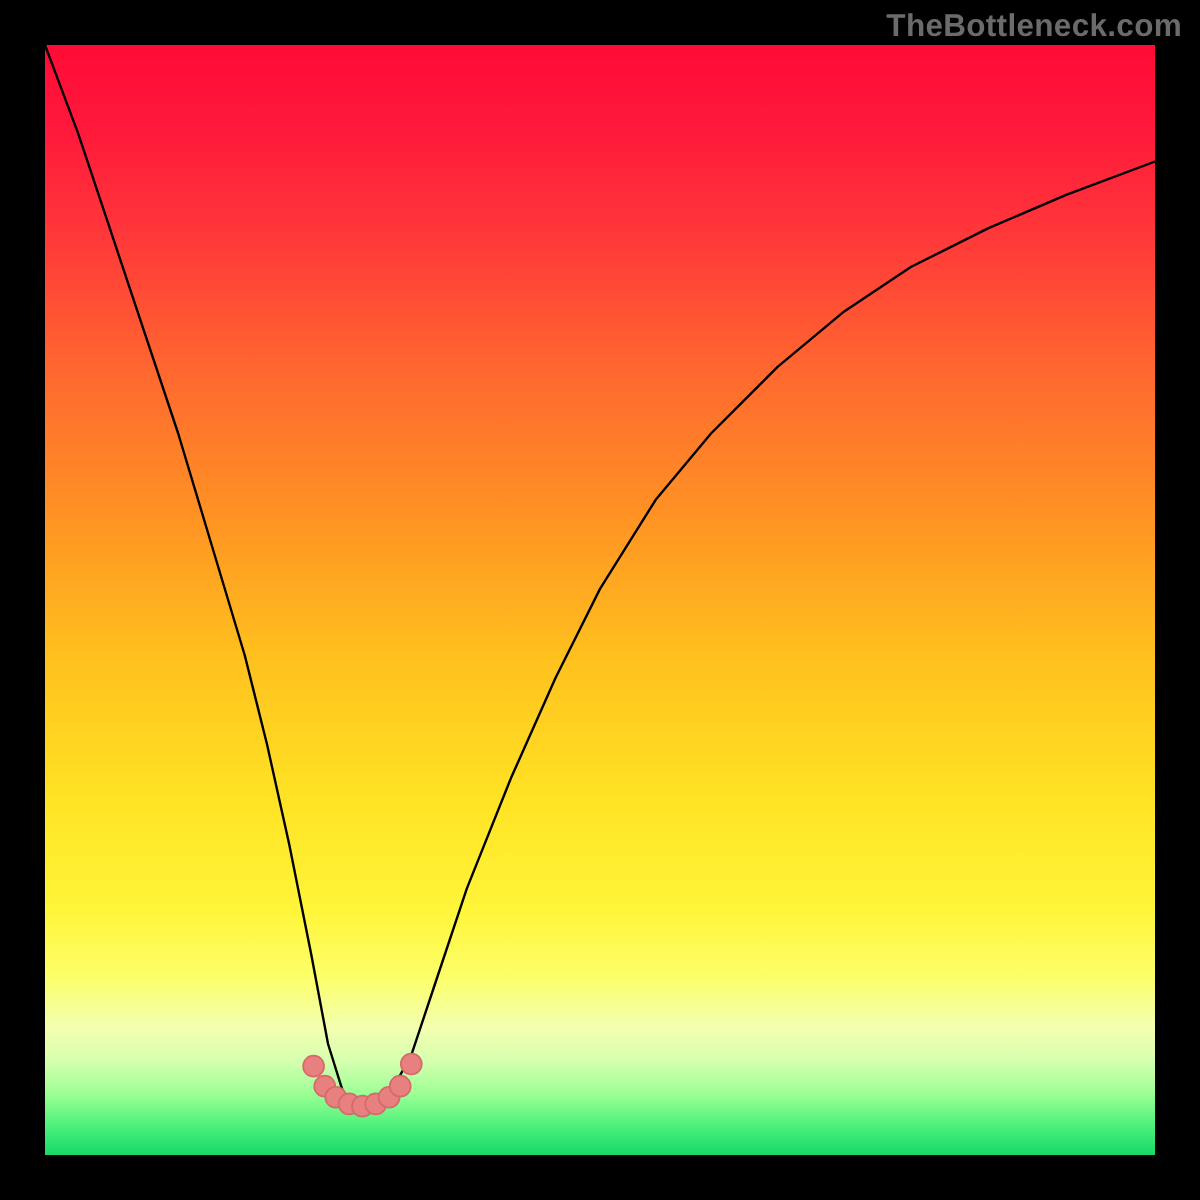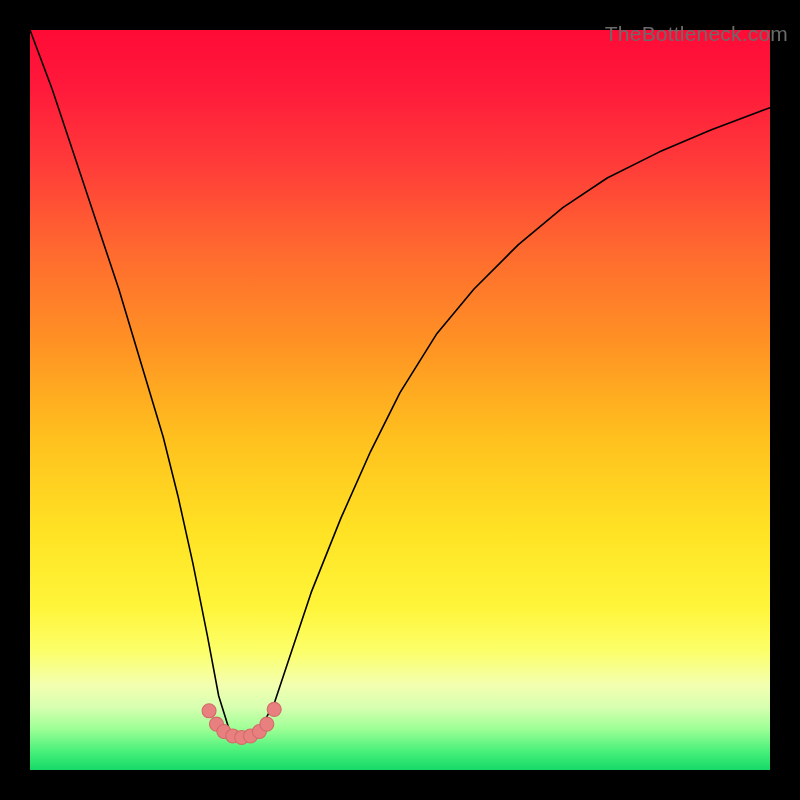--- a/index.html
+++ b/index.html
@@ -33,23 +33,22 @@
     top: 0;
     width: 100%;
     height: 100%;
   }
   .watermark {
     position: absolute;
     top: 6px;
     right: 12px;
     color: #6b6b6b;
     font-size: 21px;
-    font-weight: 400;
+    font-weight: 700;
     letter-spacing: 0.2px;
-    margin-top: 16px;
   }
   svg.curves {
     position: absolute;
     left: 0;
     top: 0;
     width: 100%;
     height: 100%;
   }
 </style>
 </head>

